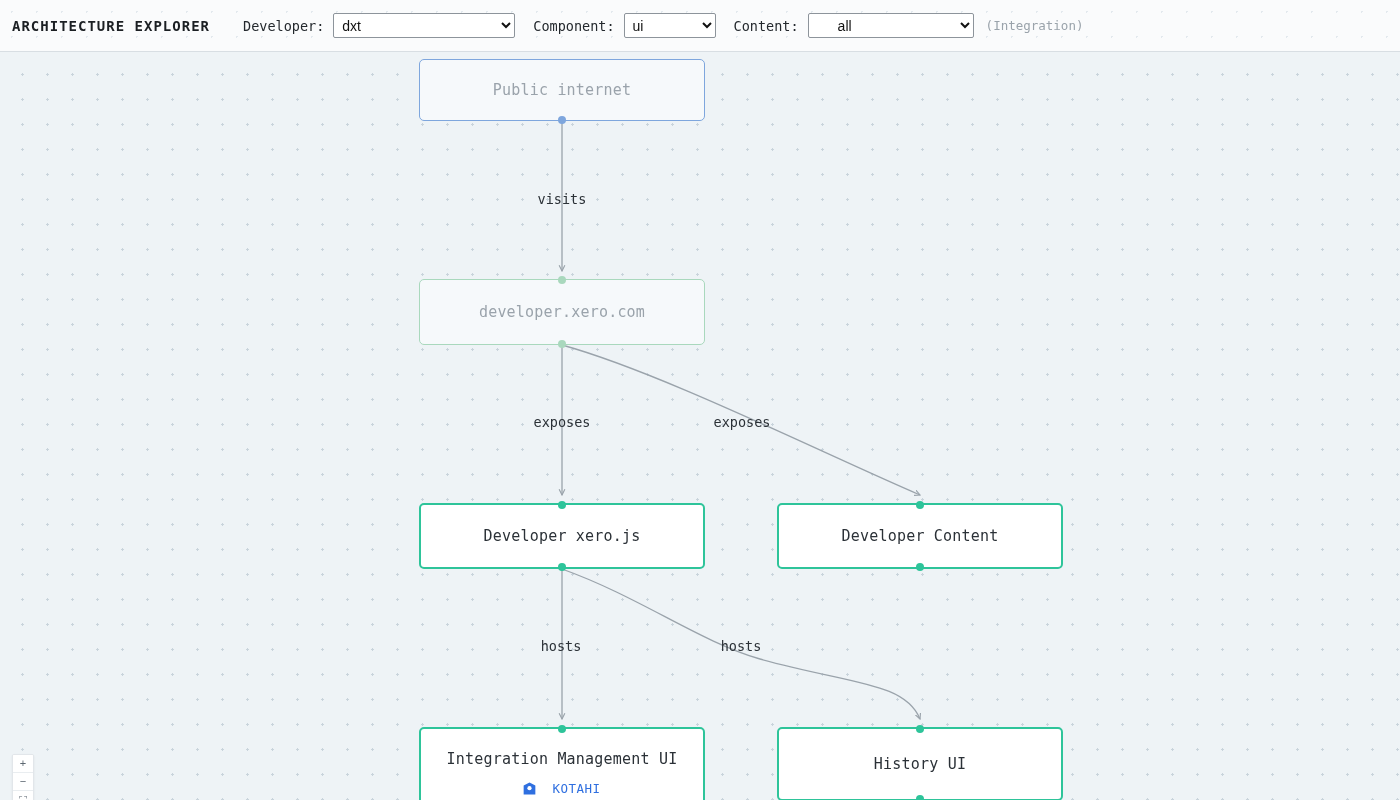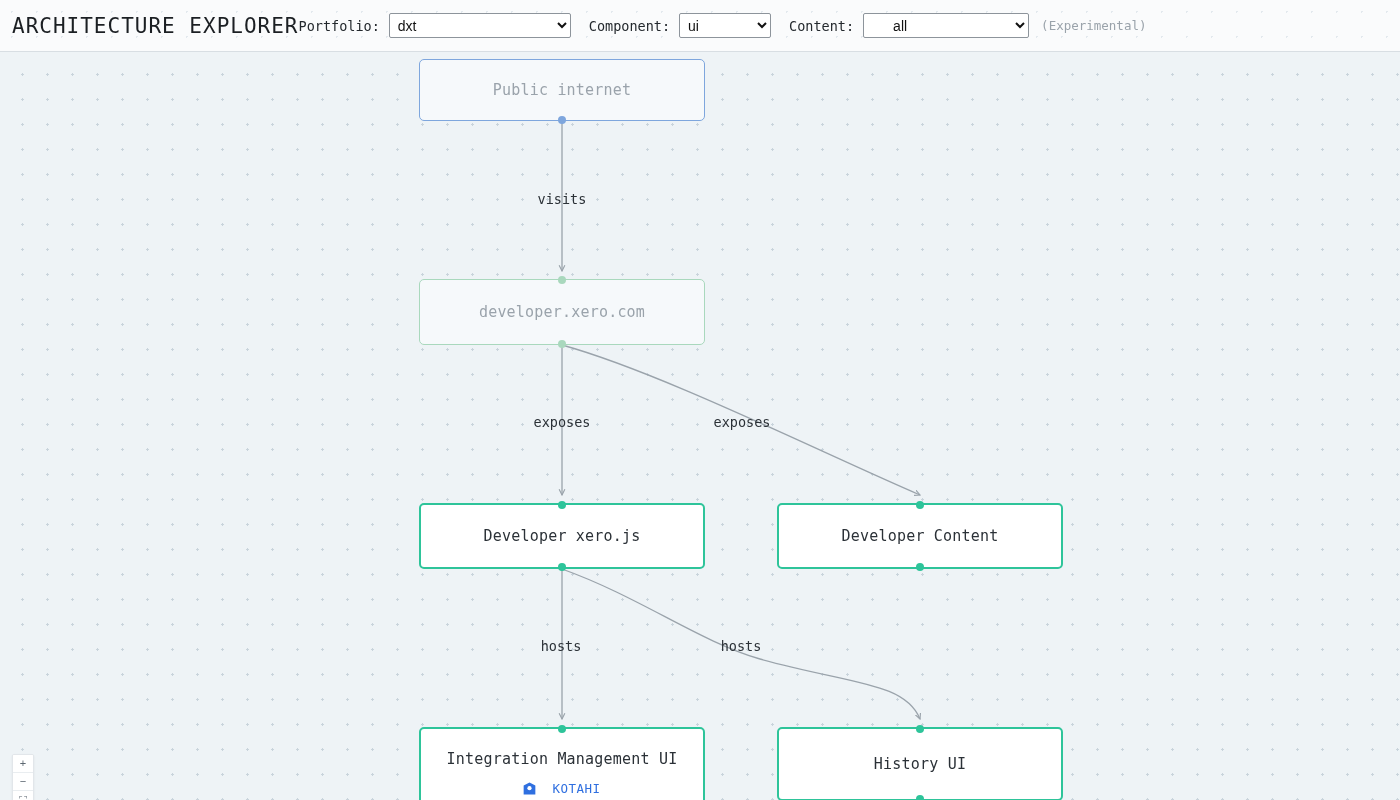--- a/index.html
+++ b/index.html
@@ -18,24 +18,25 @@
     border-bottom:1px solid #d8dee3;
     display:flex; align-items:center;
     padding:0 12px;
     z-index:40;
     background-image:radial-gradient(#e3e9ee 1px, transparent 1px);
     background-size:25px 25px;
     background-position:-1px -1px;
   }
   #app-title {
     font-family:"DejaVu Sans Mono", monospace;
-    font-size:21px;
-    font-weight:normal;
+    font-size:14px;
+    font-weight:bold;
     letter-spacing:1.0px;
     color:#1b1f23;
+    margin-right:33px;
     white-space:nowrap;
   }
   .filter-group {
     display:flex; align-items:center;
     margin-right:18px;
     white-space:nowrap;
   }
   .filter-label {
     font-family:"DejaVu Sans Mono", monospace;
     font-size:13.5px;
@@ -185,35 +186,35 @@
   .zoom-btn:last-child { border-bottom:none; }
 </style>
 </head>
 <body>
 
 <div id="header">
 
   <div id="app-title">ARCHITECTURE EXPLORER</div>
 
   <div class="filter-group">
-    <span class="filter-label">Portfolio:</span>
+    <span class="filter-label">Developer:</span>
     <select class="filter-select" id="select-portfolio"><option value="dxt">dxt</option></select>
   </div>
 
   <div class="filter-group">
     <span class="filter-label">Component:</span>
     <select class="filter-select" id="select-component"><option value="ui">ui</option></select>
   </div>
 
   <div class="filter-group">
     <span class="filter-label">Content:</span>
     <select class="filter-select" id="select-domain"><option value="all">all</option></select>
   </div>
 
-  <span id="experimental-note">(Experimental)</span>
+  <span id="experimental-note">(Integration)</span>
 </div>
 
 <div id="canvas">
 
   <svg id="edge-layer">
     <defs>
       <marker id="arrow" viewBox="0 0 10 10" refX="8" refY="5" markerWidth="5.5" markerHeight="5.5" orient="auto-start-reverse">
         <path d="M 0 1 L 8 5 L 0 9" fill="none" stroke="#9aa3ab" stroke-width="1.6"></path>
       </marker>
     </defs>

